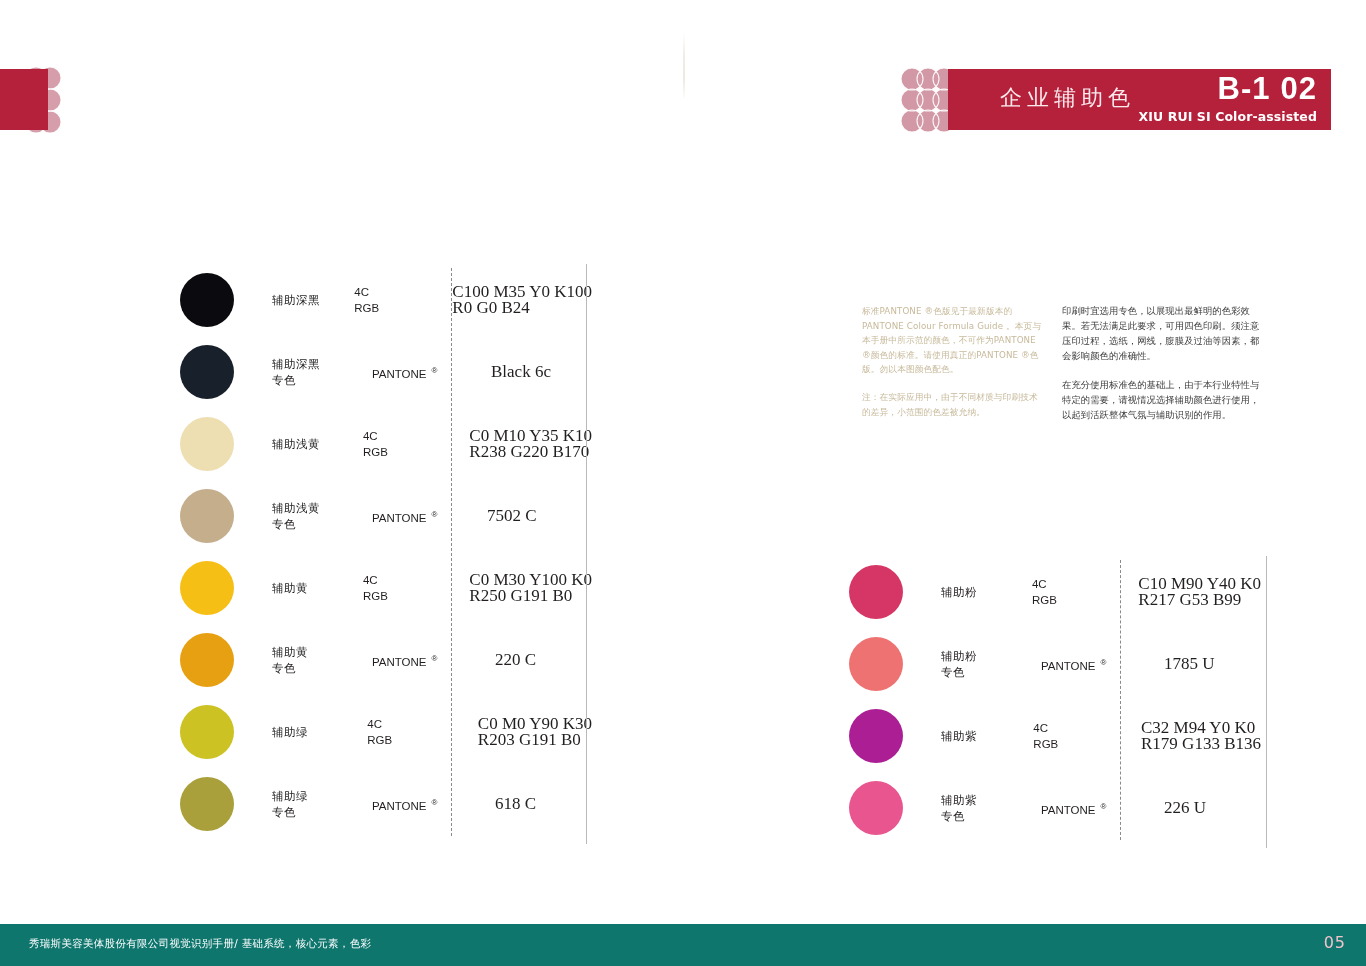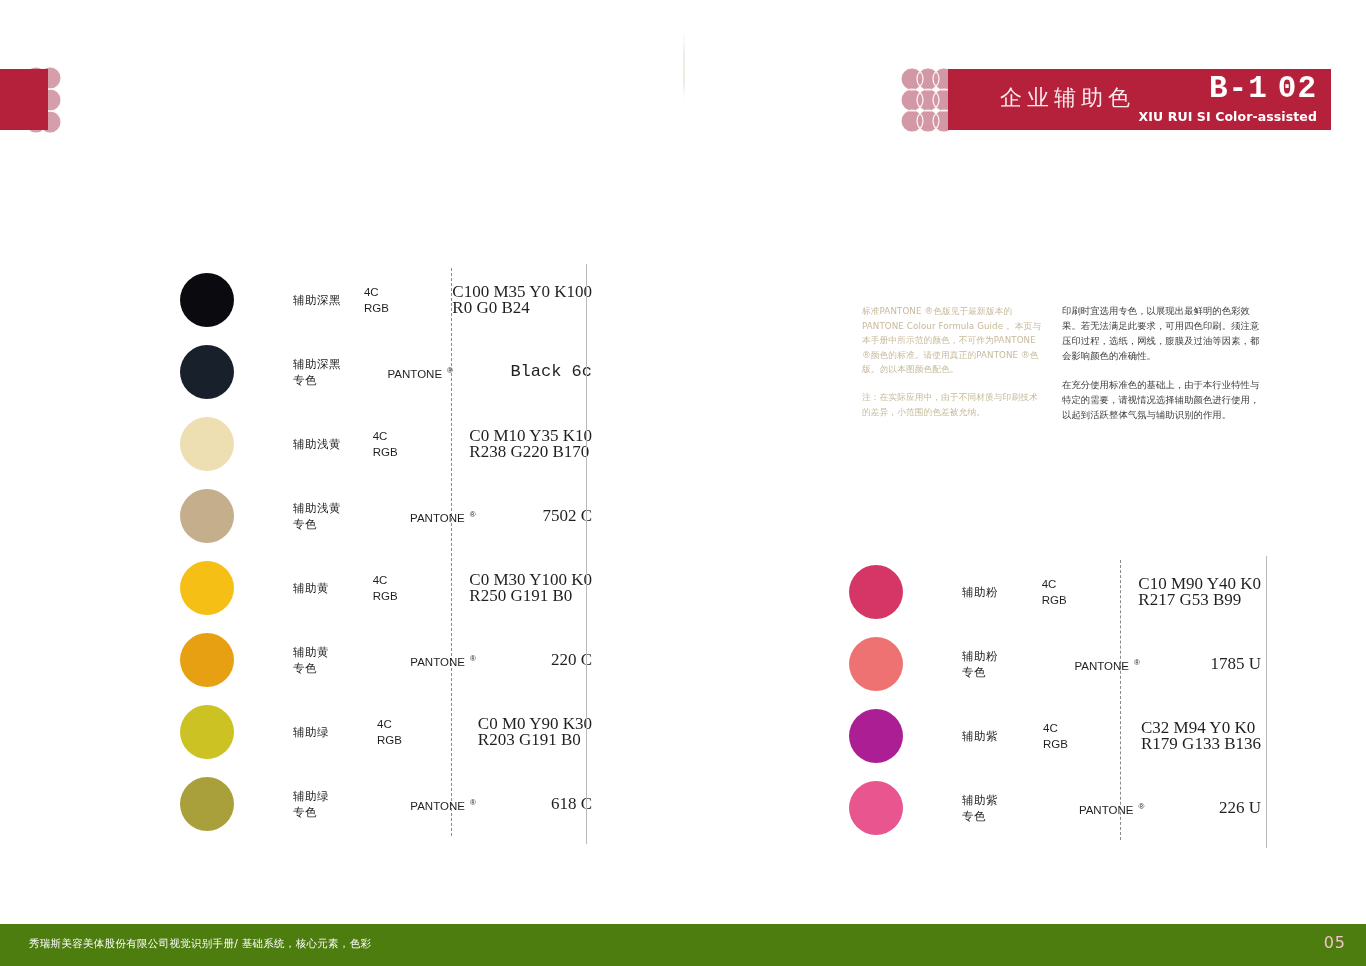--- a/index.html
+++ b/index.html
@@ -49,38 +49,37 @@
   .hdr-title {
     position: absolute; left: 52px; top: 14px;
     font-size: 22px; letter-spacing: 5px; color: #fbe9ec;
     font-family: "DejaVu Sans", sans-serif;
     font-weight: 400;
   }
   .hdr-code {
     position: absolute; right: 14px; top: 2px;
     font-size: 31px; font-weight: bold; color: #ffffff;
     letter-spacing: 1px;
-    font-family: Liberation Mono, monospace;
+    font-family: Liberation Sans, sans-serif;
   }
   .hdr-code .gap { display: inline-block; width: 10px; }
   .hdr-sub {
     position: absolute; right: 14px; top: 40px;
     font-size: 12.5px; font-weight: bold; color: #ffffff;
     letter-spacing: 0.1px;
     font-family: "DejaVu Sans", sans-serif;
   }
 
   
   .swatch-table { position: absolute; }
   .swatch-row {
     position: relative;
     height: 72px;
     display: flex;
     align-items: center;
-    gap: 21px;
   }
   .swatch-dot {
     width: 54px; height: 54px;
     border-radius: 50%;
     flex: 0 0 54px;
     margin-left: 8px;
   }
   .col-name {
     width: 100px;
     margin-left: 38px;
@@ -144,21 +143,21 @@
     color: #3b3b3b;
     width: 200px;
     letter-spacing: 0.1px;
   }
   .body-col p + p { margin-top: 14px; }
 
   
   .footer {
     position: absolute; left: 0; bottom: 0;
     width: 1366px; height: 42px;
-    background: #4d7c0f;
+    background: #0f766e;
   }
   .footer-text {
     position: absolute; left: 29px; top: 13px;
     font-size: 10.5px; color: #ffffff;
     font-family: "DejaVu Sans", sans-serif;
     letter-spacing: 0.3px;
   }
   .footer-page {
     position: absolute; right: 20px; top: 9px;
     font-size: 16px; color: #f3c3cc;
@@ -246,21 +245,21 @@
       </div>
       <div class="swatch-row">
         <div class="swatch-dot" style="background: rgb(24, 32, 43);"></div>
         <div class="col-name">
           <div>辅助深黑</div>
           <div>专色</div>
         </div>
         <div class="col-mode">
           <div><span>PANTONE</span><span class="reg">®</span></div>
         </div>
-        <div class="col-vals" style="margin-left: 32px; font-family: Liberation Mono, monospace;">
+        <div class="col-vals" style="margin-left: 24px;">
           <div>Black 6c</div>
         </div>
       </div>
       <div class="swatch-row">
         <div class="swatch-dot" style="background: rgb(238, 223, 178);"></div>
         <div class="col-name">
           <div>辅助浅黄</div>
         </div>
         <div class="col-mode">
           <div><span>4C</span></div>

